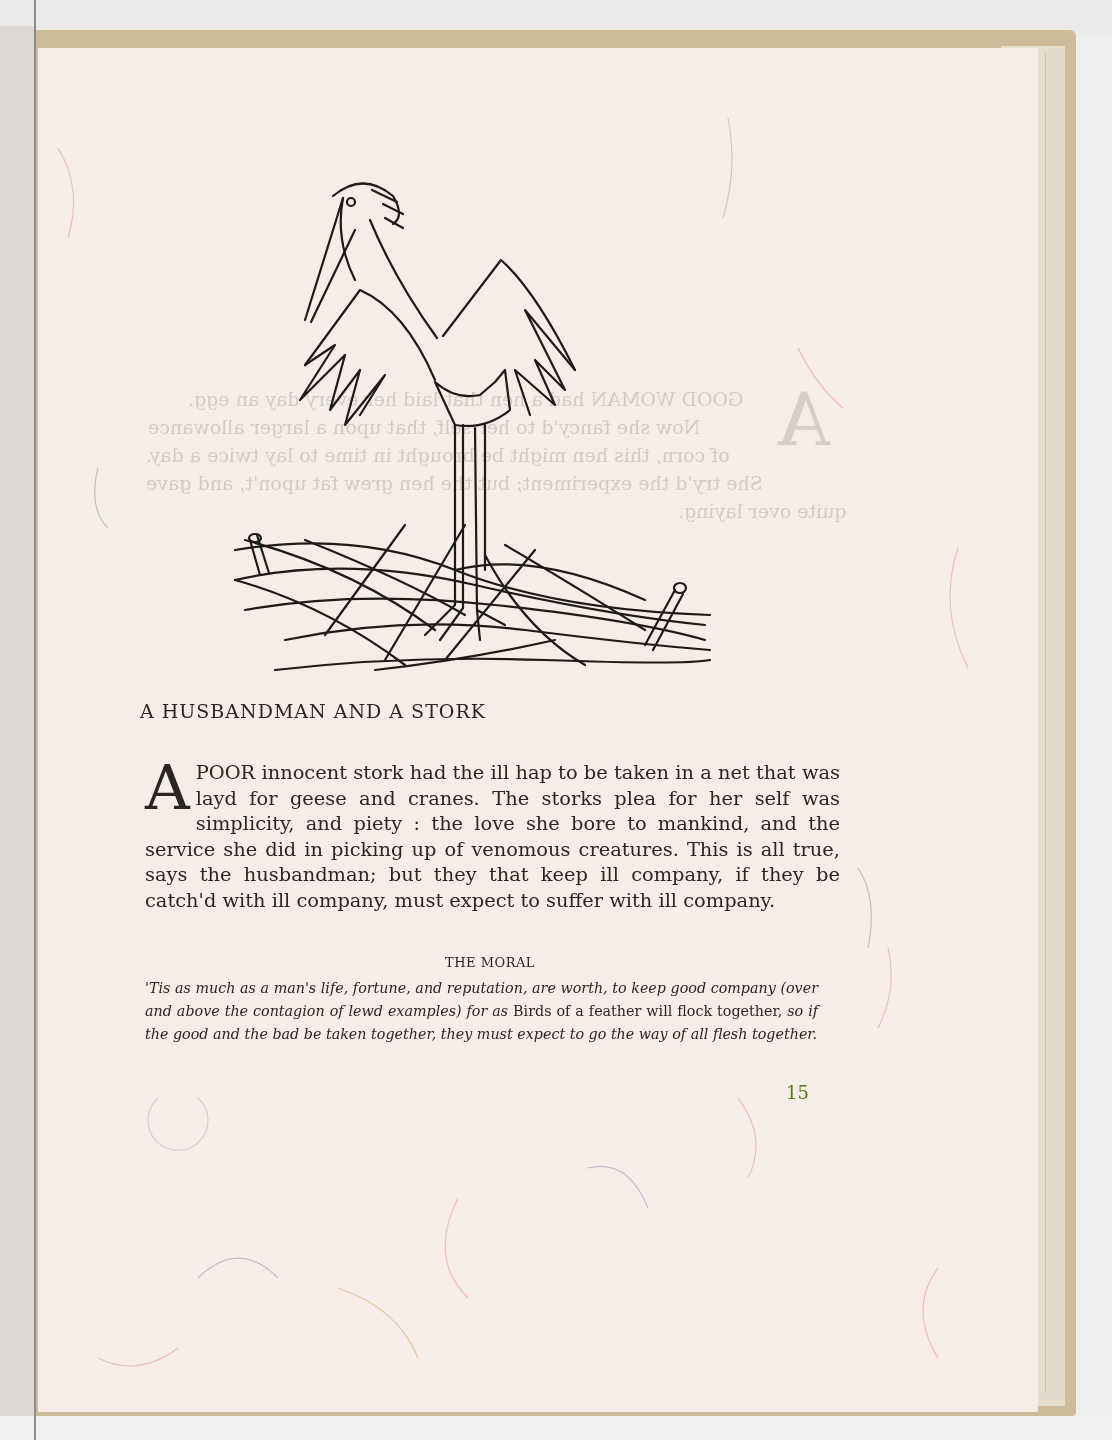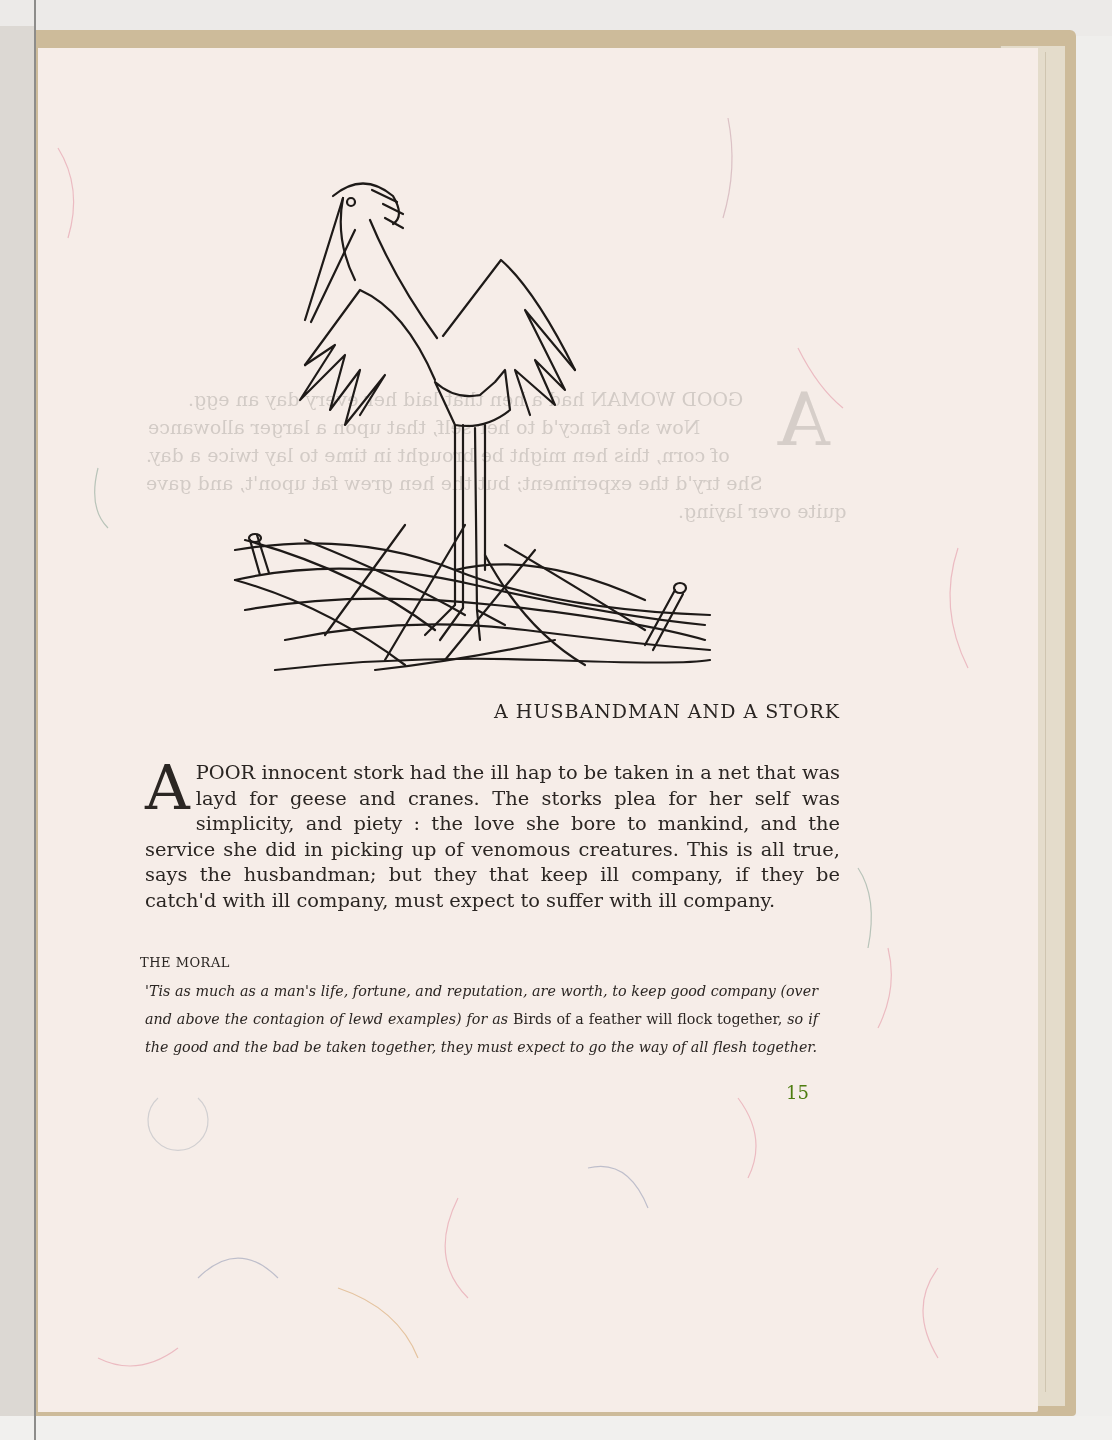--- a/index.html
+++ b/index.html
@@ -8,25 +8,25 @@
     .bg-bottom { position:absolute; left:0; top:1416px; width:1112px; height:24px; background:#f1f0ee; }
     .left-page { position:absolute; left:0; top:26px; width:34px; height:1390px; background:#dcd8d3; }
     .gutter-line { position:absolute; left:34px; top:0; width:2px; height:1440px; background:#8d8c8a; }
     .board { position:absolute; left:36px; top:30px; width:1040px; height:1386px; background:#cdbb9a; border-radius:0 6px 4px 0; }
     .stack { position:absolute; left:1000px; top:46px; width:64px; height:1360px; background:#e4dccb; border-left:1px solid #c8bea9; }
     .stack2 { position:absolute; left:1016px; top:52px; width:28px; height:1340px; border-left:1px solid #bfb6a2; border-right:1px solid #cfc5b0; }
     .page { position:absolute; left:38px; top:48px; width:1000px; height:1364px; background:#f6ede8; border-radius:0 0 2px 0; }
     .ghost { position:absolute; color:#c7c0bb; font-size:19px; white-space:nowrap; transform:scaleX(-1); opacity:0.75; }
     .ghost-cap { position:absolute; color:#c9c2bd; font-size:72px; transform:scaleX(-1); opacity:0.7; }
     .illus { position:absolute; left:205px; top:160px; }
-    .title { position:absolute; left:140px; top:700px; width:700px; text-align:right; font-size:19px; color:#2a2522; letter-spacing:1px; }
+    .title { position:absolute; left:140px; top:700px; width:700px; text-align:left; font-size:19px; color:#2a2522; letter-spacing:1px; }
     .body { position:absolute; left:145px; top:760px; width:695px; font-size:19.4px; line-height:25.6px; color:#2b2623; text-align:justify; }
     .dropcap { float:left; font-size:62px; line-height:50px; margin:3px 6px 0 0; color:#2b2623; }
-    .moral-head { position:absolute; left:140px; top:955px; width:700px; font-size:13px; color:#2b2623; letter-spacing:0.5px; }
-    .moral { position:absolute; left:145px; top:977px; width:673px; font-size:14.3px; line-height:28px; color:#2b2623; font-style:italic; text-align:justify; }
+    .moral-head { position:absolute; left:140px; top:955px; width:700px; text-align:center; font-size:13px; color:#2b2623; letter-spacing:0.5px; }
+    .moral { position:absolute; left:145px; top:977px; width:673px; font-size:14.3px; line-height:23px; color:#2b2623; font-style:italic; text-align:justify; }
     .moral .rom { font-style:normal; }
     .pageno { position:absolute; left:786px; top:1082px; font-size:18px; color:#4d7c0f; }
   </style>
 </head>
 <body>
 
 <div class="bg-top"></div>
 <div class="bg-bottom"></div>
 <div class="left-page"></div>
 <div class="board"></div>

